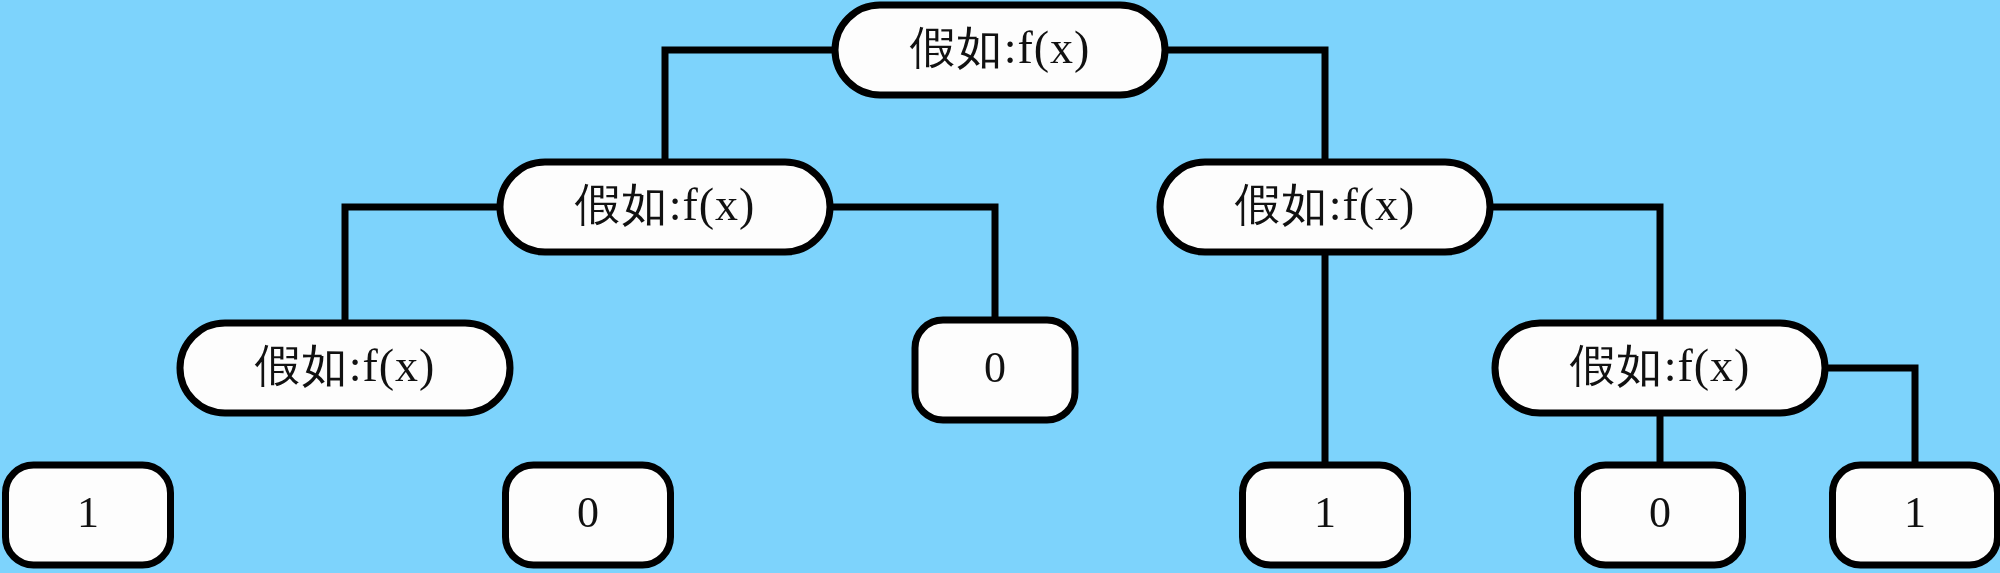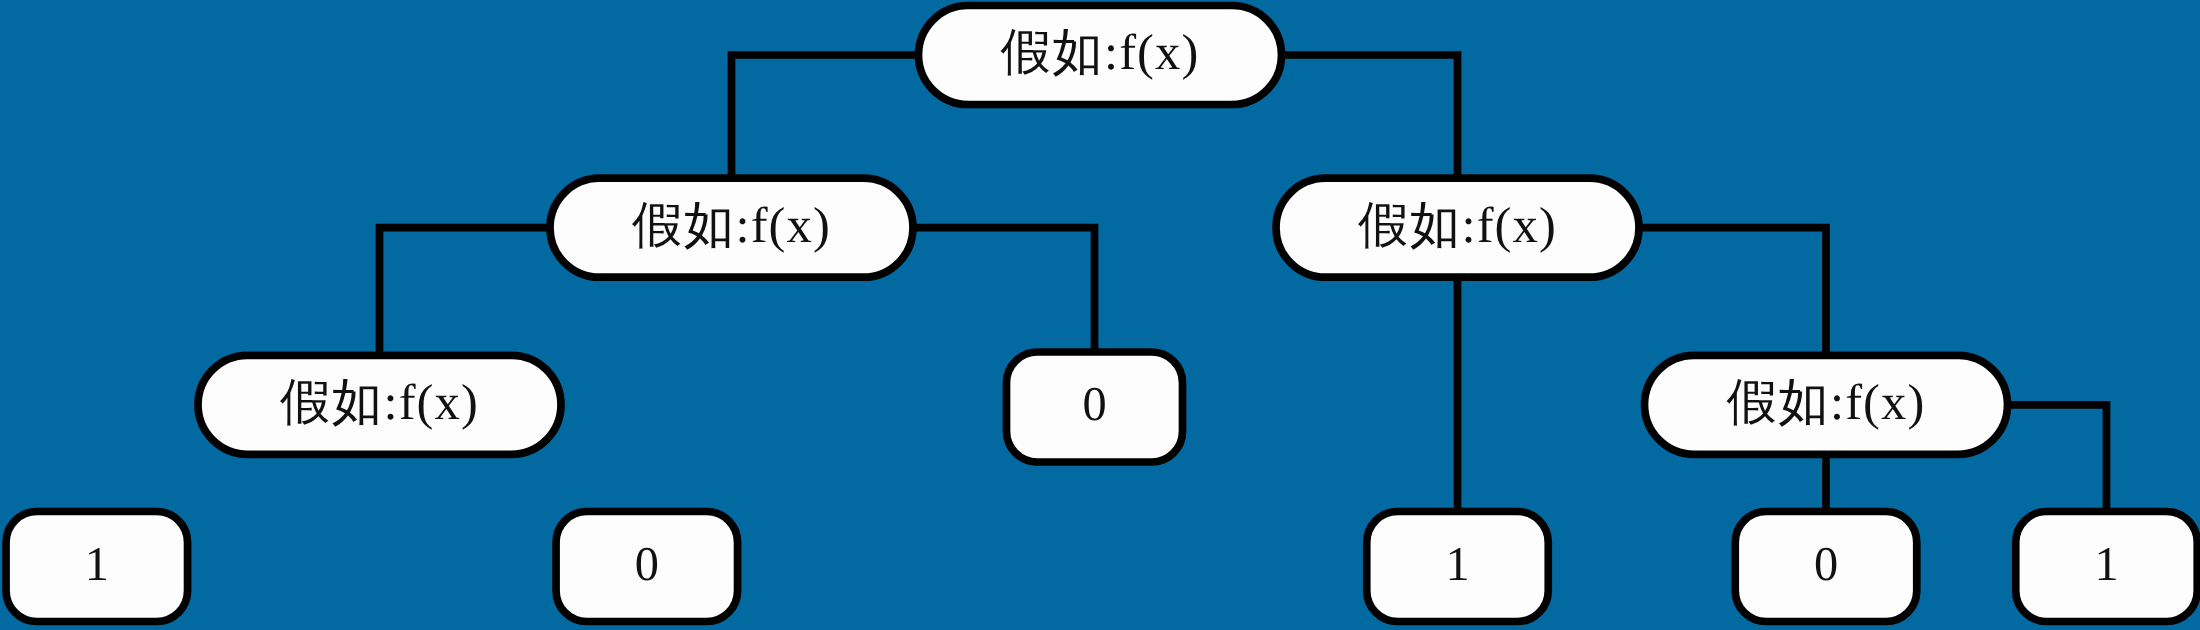--- a/index.html
+++ b/index.html
@@ -8,21 +8,21 @@
     padding: 0;
     background: #ffffff;
   }
   body {
     font-family: "Liberation Serif", "DejaVu Serif", serif;
   }
   #canvas-wrap {
     position: relative;
     width: 2000px;
     height: 573px;
-    background: #0369a1;
+    background: #7dd3fc;
     overflow: hidden;
   }
   #tree-svg {
     position: absolute;
     left: 0;
     top: 0;
     width: 2000px;
     height: 573px;
     display: block;
   }

